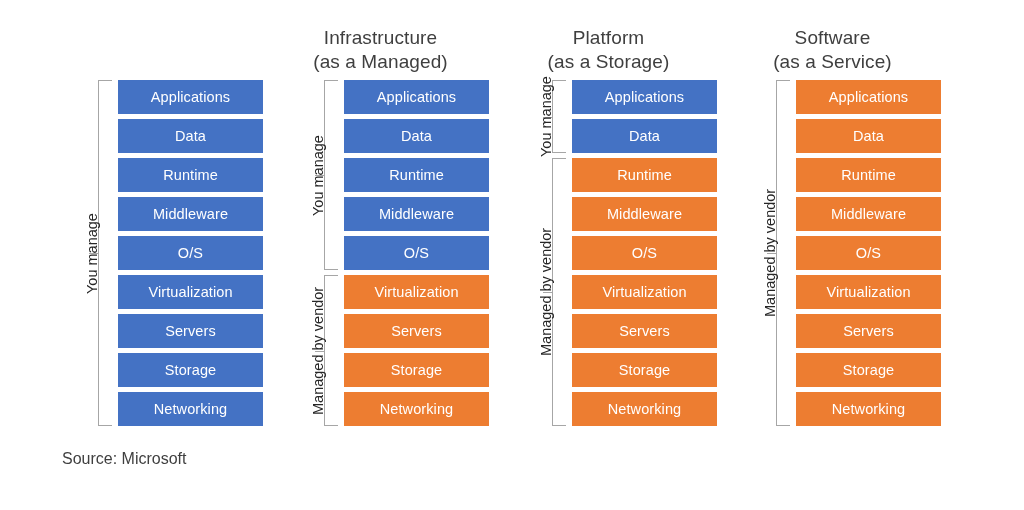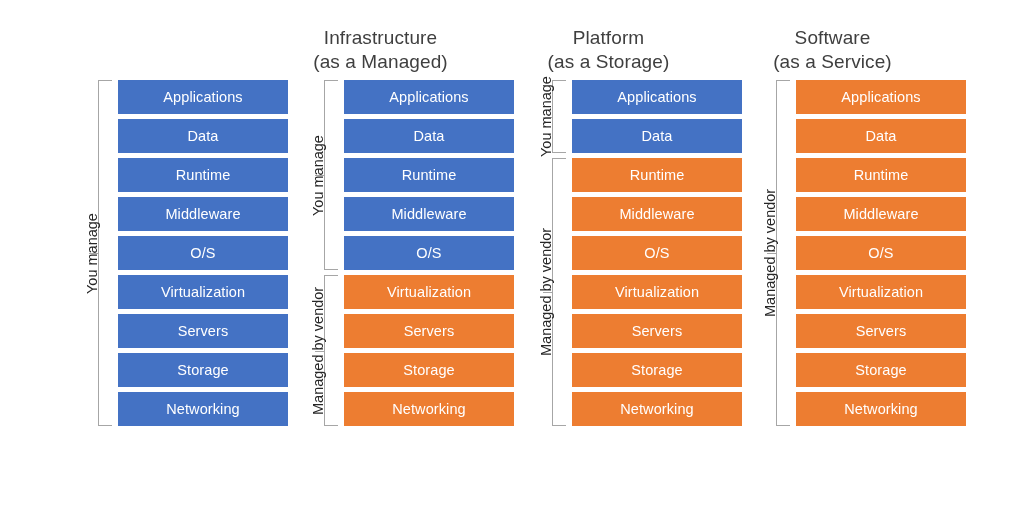--- a/index.html
+++ b/index.html
@@ -47,21 +47,21 @@
     letter-spacing: 0.1px;
     white-space: pre-line;
     font-family: "Liberation Sans", sans-serif;
   }
 
   
   .stack {
     position: absolute;
     left: 76px;
     top: 80px;
-    width: 170px;
+    width: 145px;
   }
   .layer {
     height: 34px;
     margin-bottom: 5px;
     display: flex;
     align-items: center;
     justify-content: center;
     color: #ffffff;
     font-size: 14.5px;
     letter-spacing: 0.1px;
@@ -183,14 +183,15 @@
         <div class="layer orange">O/S</div>
         <div class="layer orange">Virtualization</div>
         <div class="layer orange">Servers</div>
         <div class="layer orange">Storage</div>
         <div class="layer orange">Networking</div>
       </div>
   <div class="bracket" style="left: 56px; top: 80px; height: 346px;"></div>
       <div class="group-label" style="left: 42px; top: 317px;">Managed by vendor</div>
     </div>
 
+  <div id="source-note">Source: Microsoft</div>
 
 </div>
 
 </body></html>

